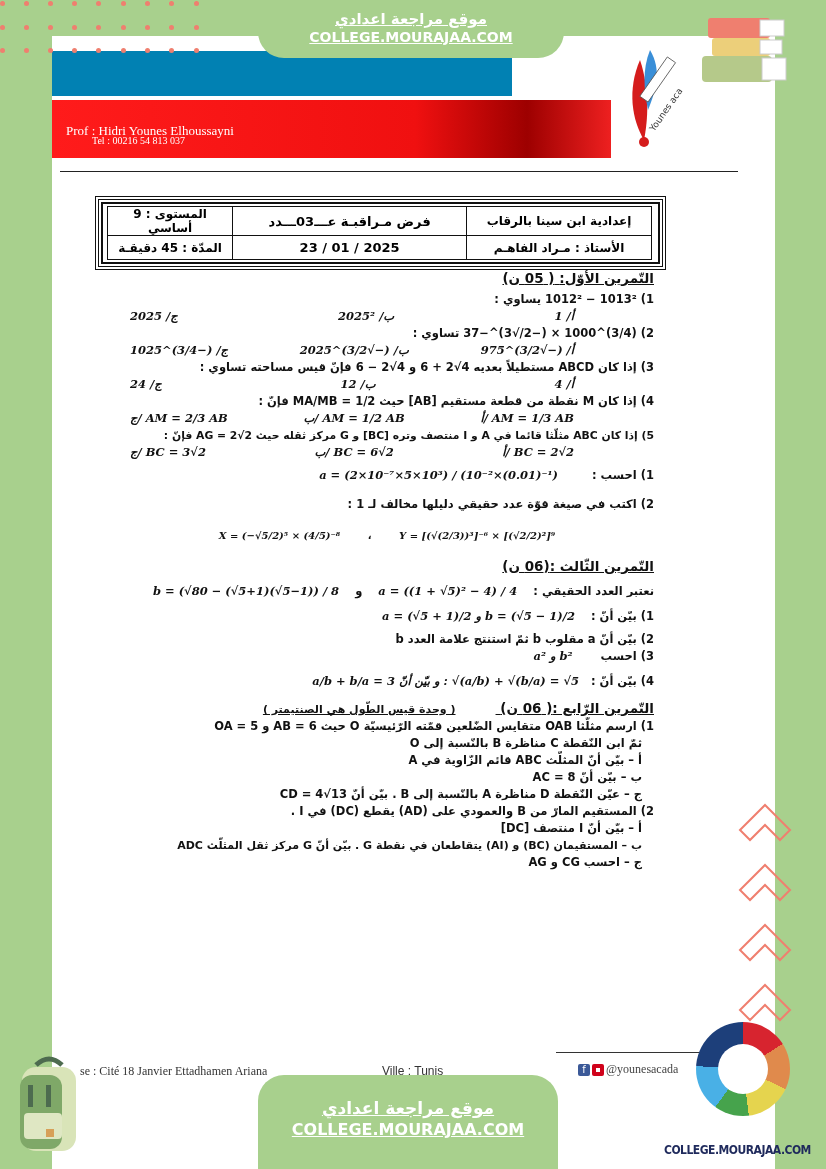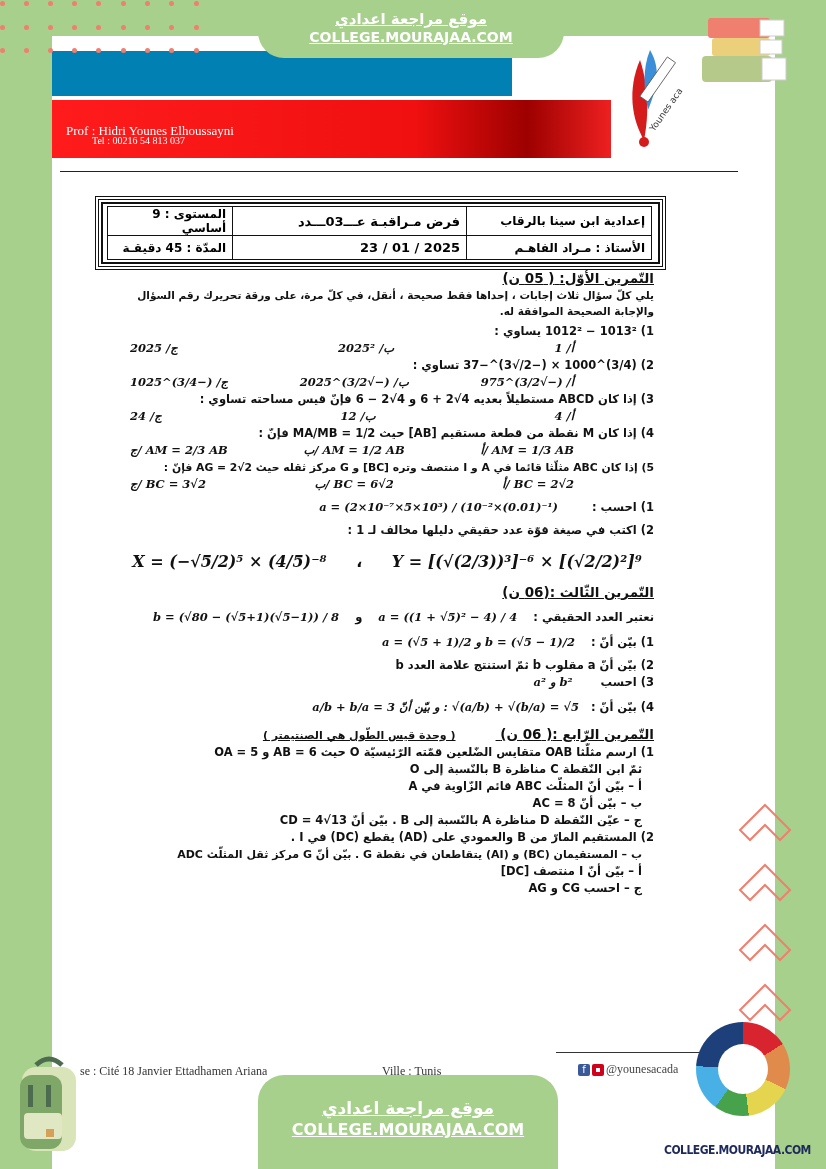--- a/index.html
+++ b/index.html
@@ -13,31 +13,31 @@
   .banner-bot{position:absolute;left:258px;top:1075px;width:300px;height:94px;background:#a8d08d;border-radius:26px 26px 0 0;text-align:center;color:#fff;font-family:"DejaVu Sans","Liberation Sans",sans-serif;font-weight:bold;z-index:5;}
   .banner-bot .ar{font-size:17px;text-decoration:underline;margin-top:22px;line-height:22px;}
   .banner-bot .en{font-size:16px;text-decoration:underline;line-height:22px;}
   .blue-bar{position:absolute;left:52px;top:51px;width:460px;height:45px;background:#0181b3;}
   .red-bar{position:absolute;left:52px;top:100px;width:559px;height:58px;background:linear-gradient(90deg,#ff1b1b 0%,#f01010 65%,#9d0000 85%,#ee2020 100%);color:#fff;font-family:"Liberation Serif",serif;}
   .red-bar .l1{position:absolute;left:14px;top:11px;font-size:13px;margin-top:12px;}
   .red-bar .l2{position:absolute;left:40px;top:35px;font-size:10px;}
   .sep-line{position:absolute;left:60px;top:171px;width:678px;border-top:1px solid #222;}
   .header-box{position:absolute;left:95px;top:196px;width:563px;height:66px;border:4px double #111;outline:2px solid #111;outline-offset:-8px;}
   .header-table{position:absolute;left:8px;top:6px;width:545px;border-collapse:collapse;direction:rtl;font-family:"DejaVu Sans","Liberation Sans",sans-serif;font-weight:bold;font-size:12px;}
-  .header-table td{border:1.5px solid #111;height:23px;text-align:right;padding:0 6px;margin-top:44px;}
+  .header-table td{border:1.5px solid #111;height:23px;text-align:center;padding:0 6px;margin-top:44px;}
   .content{position:absolute;left:120px;top:268px;width:534px;direction:rtl;font-family:"DejaVu Sans","Liberation Sans",sans-serif;font-weight:bold;font-size:11.5px;color:#111;line-height:17px;}
   .ex-title{font-size:13.5px;text-decoration:underline;margin-top:2px;}
   .ex-title .pts{text-decoration:none;}
   .line{white-space:nowrap;}
   .math{font-family:"DejaVu Serif","Liberation Serif",serif;font-style:italic;font-weight:bold;direction:ltr;unicode-bidi:embed;}
   .choices{display:flex;justify-content:space-between;padding:0 80px 0 10px;direction:rtl;}
   .center{text-align:center;}
   .footer-line{position:absolute;left:556px;top:1052px;width:170px;border-top:1px solid #333;}
   .footer-addr{position:absolute;left:80px;top:1064px;font-family:"Liberation Serif",serif;font-size:12px;color:#333;}
-  .footer-ville{position:absolute;left:382px;top:1064px;font-family:Liberation Serif, serif;font-size:12px;color:#333;}
+  .footer-ville{position:absolute;left:382px;top:1064px;font-family:Liberation Sans, sans-serif;font-size:12px;color:#333;}
   .footer-social{position:absolute;left:578px;top:1062px;font-family:"Liberation Serif",serif;font-size:12px;color:#444;display:flex;align-items:center;gap:2px;}
   .fb{display:inline-block;width:12px;height:12px;background:#3b5998;color:#fff;font-size:10px;line-height:12px;text-align:center;border-radius:2px;font-family:"DejaVu Sans",sans-serif;}
   .yt{display:inline-block;width:12px;height:12px;background:#d0021b;border-radius:2px;position:relative;}
   .yt:after{content:"";position:absolute;left:4px;top:4px;width:4px;height:4px;background:#fff;}
   .chev{position:absolute;width:60px;height:60px;}
   .wheel{position:absolute;left:696px;top:1022px;width:94px;height:94px;border-radius:50%;background:conic-gradient(#d7242f 0 16%,#e08a4c 16% 32%,#e5d44e 32% 48%,#46a34c 48% 60%,#49b0e6 60% 76%,#1d3f7a 76% 100%);}
   .wheel:after{content:"";position:absolute;left:22px;top:22px;width:50px;height:50px;border-radius:50%;background:#fff;}
   .brand-bot{position:absolute;left:664px;top:1143px;font-family:"DejaVu Sans Condensed","DejaVu Sans",sans-serif;font-weight:bold;font-size:12px;color:#1f2a5c;letter-spacing:-0.5px;}
   .bag{position:absolute;left:16px;top:1055px;width:66px;height:100px;}
   .books{position:absolute;left:700px;top:14px;width:90px;height:80px;}
@@ -126,21 +126,20 @@
     </tr>
   </tbody>
     </table>
 </div>
 
 <div class="content">
 
   <div class="ex-title">
     <span>التّمرين الأوّل:</span> <span class="pts">( 05 ن)</span>
   </div>
-  <div style="font-size:10.5px;line-height:16px">يلي كلّ سؤال ثلاث إجابات ، إحداها فقط صحيحة ، أنقل، في كلّ مرة، على ورقة تحريرك رقم السؤال والإجابة الصحيحة الموافقة له.</div>
 
   <div class="line" style="margin-top:4px">1) 1013² − 1012² يساوي :</div>
   <div class="choices">
     <span class="math">أ/ 1</span>
     <span class="math">ب/ 2025²</span>
     <span class="math">ج/ 2025</span>
   </div>
   <div class="line">2) (3/4)^1000 × (−2/√3)^−37 تساوي :</div>
   <div class="choices">
     <span class="math">أ/ (−√3/2)^975</span>
@@ -163,22 +162,22 @@
   <div class="choices">
     <span class="math">أ/ BC = 2√2</span>
     <span class="math">ب/ BC = 6√2</span>
     <span class="math">ج/ BC = 3√2</span>
   </div>
 
   <div class="line" style="margin-top:6px">
     <span>1) احسب :</span>
     <span class="math" style="margin-right:30px">a = (2×10⁻⁷×5×10³) / (10⁻²×(0.01)⁻¹)</span>
   </div>
-  <div class="line" style="margin-top:6px">2) اكتب في صيغة قوّة عدد حقيقي دليلها مخالف لـ 1 :</div>
-  <div class="center line" style="margin:14px 0;font-size:16px">
+  <div class="line" style="margin-top:12px">2) اكتب في صيغة قوّة عدد حقيقي دليلها مخالف لـ 1 :</div>
+  <div class="center line" style="margin:14px 0;font-size:10px">
     <span class="math">X = (−√5/2)⁵ × (4/5)⁻⁸</span>
     <span style="margin:0 24px">،</span>
     <span class="math">Y = [(√(2/3))³]⁻⁶ × [(√2/2)²]⁹</span>
   </div>
 
   <div class="ex-title">
     <span>التّمرين الثّالث :</span><span class="pts">(06 ن)</span>
   </div>
   <div class="line" style="margin:8px 0 8px">
     <span>نعتبر العدد الحقيقي :</span>
@@ -203,22 +202,22 @@
   <div class="ex-title">
     <span>التّمرين الرّابع :</span><span class="pts">( 06 ن)</span>
     <span style="text-decoration:none;font-size:11px;margin-right:40px">( وحدة قيس الطّول هي الصنتيمتر )</span>
   </div>
   <div class="line">1) ارسم مثلّثا OAB متقايس الضّلعين قمّته الرّئيسيّة O حيث AB = 6 و OA = 5</div>
   <div class="line" style="padding-right:12px">ثمّ ابن النّقطة C مناظرة B بالنّسبة إلى O</div>
   <div class="line" style="padding-right:12px">أ – بيّن أنّ المثلّث ABC قائم الزّاوية في A</div>
   <div class="line" style="padding-right:12px">ب – بيّن أنّ AC = 8</div>
   <div class="line" style="padding-right:12px">ج – عيّن النّقطة D مناظرة A بالنّسبة إلى B . بيّن أنّ CD = 4√13</div>
   <div class="line">2) المستقيم المارّ من B والعمودي على (AD) يقطع (DC) في I .</div>
+  <div class="line" style="padding-right:12px">أ – بيّن أنّ I منتصف [DC]</div>
   <div class="line" style="padding-right:12px;font-size:11px">ب – المستقيمان (BC) و (AI) يتقاطعان في نقطة G . بيّن أنّ G مركز ثقل المثلّث ADC</div>
-  <div class="line" style="padding-right:12px">أ – بيّن أنّ I منتصف [DC]</div>
   <div class="line" style="padding-right:12px">ج – احسب CG و AG</div>
 </div>
 
 <svg class="chev" style="left:735px;top:790px" viewBox="0 0 60 60">
     <path d="M5 40 L30 15 L55 40 L45 50 L30 35 L15 50 Z" fill="none" stroke="#ef7f6f" stroke-width="2"></path>
   </svg>
 <svg class="chev" style="left:735px;top:850px" viewBox="0 0 60 60">
     <path d="M5 40 L30 15 L55 40 L45 50 L30 35 L15 50 Z" fill="none" stroke="#ef7f6f" stroke-width="2"></path>
   </svg>
 <svg class="chev" style="left:735px;top:910px" viewBox="0 0 60 60">

